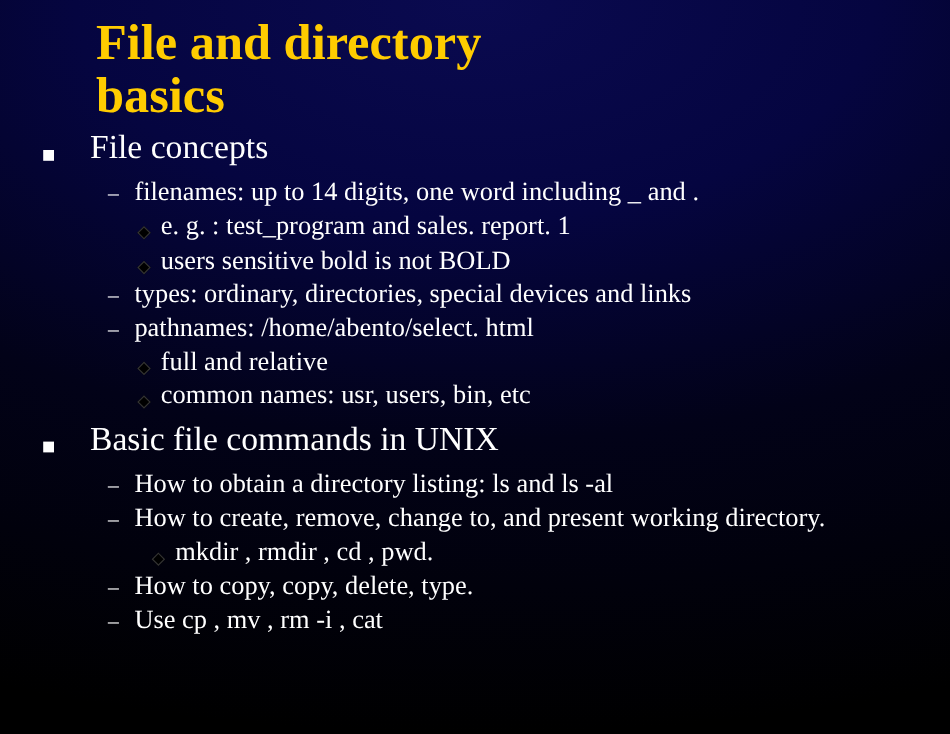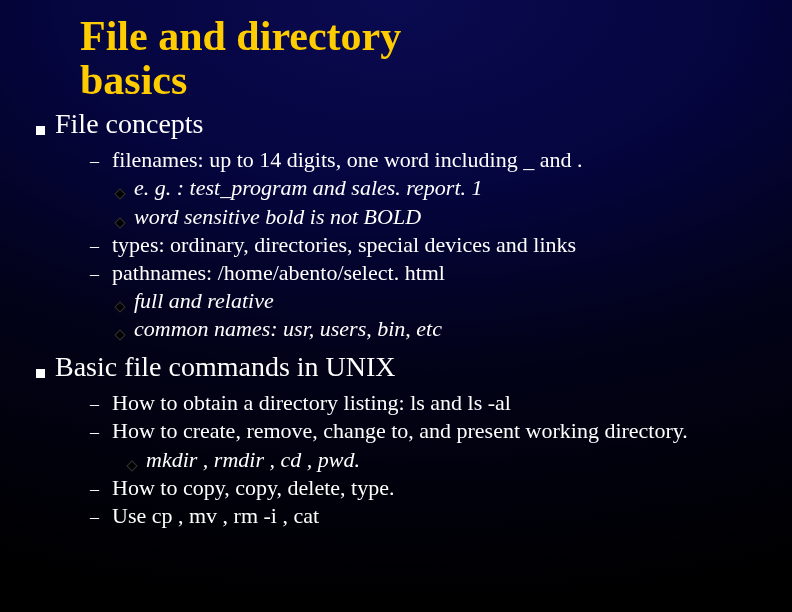--- a/index.html
+++ b/index.html
@@ -29,20 +29,21 @@
       width: 9px; height: 9px;
       background: #fff;
       flex-shrink: 0;
       margin-right: 4px;
       position: relative;
       top: 2px;
     }
     .section-title {
       font-size: 28px;
       color: #fff;
+      margin-left: 20px;
     }
     .sub-list {
       margin-left: 60px;
       margin-top: 6px;
       margin-bottom: 8px;
     }
     .sub-item {
       display: flex;
       align-items: baseline;
       font-size: 22px;
@@ -51,21 +52,21 @@
     }
     .dash {
       flex-shrink: 0;
       width: 12px;
       text-align: left;
       font-size: 18px;
       position: relative;
       top: 0;
     }
     .sub-text { flex: 1; font-family: Liberation Serif, serif; }
-    .subsub-list { margin-left: 26px; font-style: italic; }
+    .subsub-list { margin-left: 26px; }
     .subsub-item {
       display: flex;
       align-items: baseline;
       font-size: 22px;
       line-height: 1.28;
       gap: 8px;
     }
     .diamond {
       width: 8px; height: 8px;
       background: #000;
@@ -97,21 +98,21 @@
     <span class="dash">–</span>
     <span class="sub-text">filenames: up to 14 digits, one word including _ and .</span>
   </div>
   <div class="subsub-list">
     <div class="subsub-item">
       <span class="diamond"></span>
       <span>e. g. : test_program  and  sales. report. 1</span>
     </div>
     <div class="subsub-item">
       <span class="diamond"></span>
-      <span>word sensitive  bold is not BOLD</span>
+      <span>users sensitive  bold is not BOLD</span>
     </div>
   </div>
 
   <div class="sub-item">
     <span class="dash">–</span>
     <span class="sub-text">types: ordinary, directories, special devices and links</span>
   </div>
 
   <div class="sub-item">
     <span class="dash">–</span>

